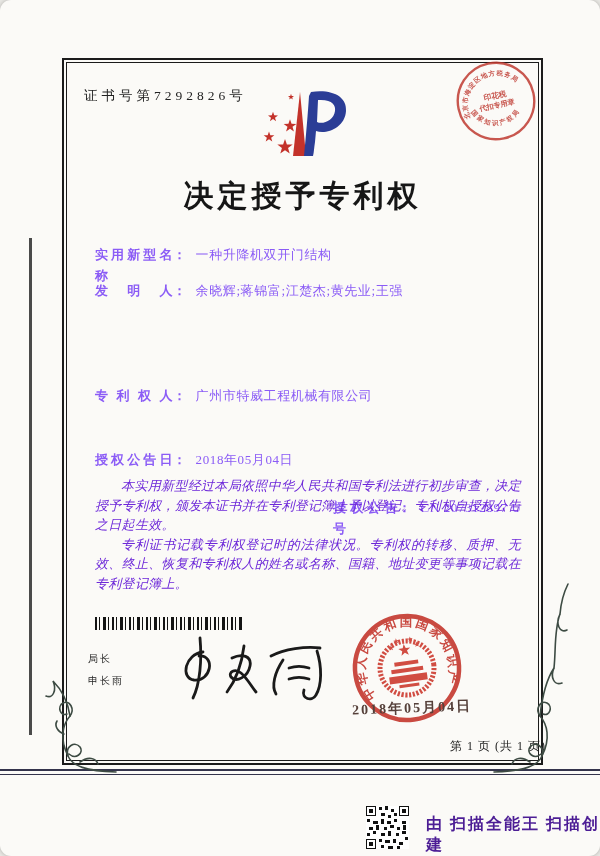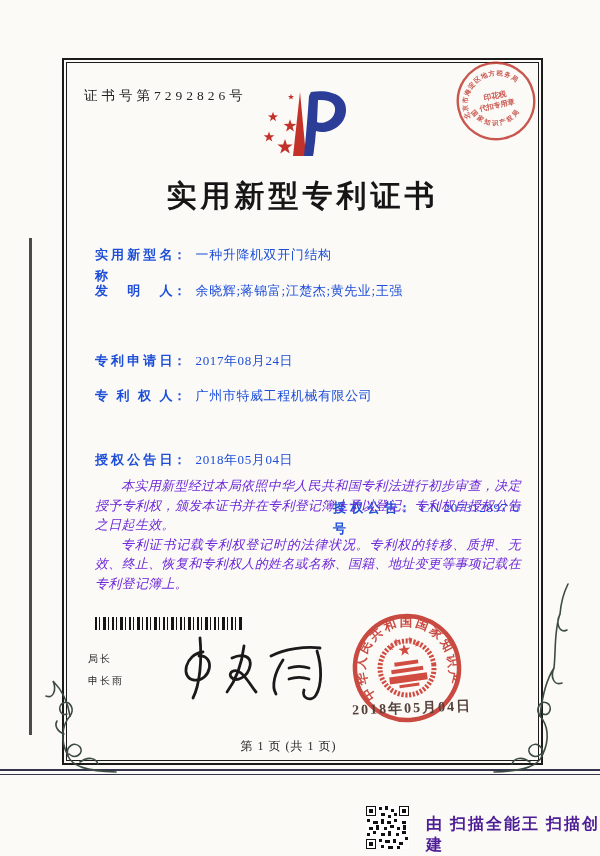--- a/index.html
+++ b/index.html
@@ -1,45 +1,45 @@
 <!DOCTYPE html>
 <html><head>
 <meta charset="utf-8">
 <style>
   html,body{margin:0;padding:0;}
   body{background:#e9e8e4;font-family:"Liberation Serif","DejaVu Serif",serif;}
   .page{position:relative;width:600px;height:856px;background:#fbfaf7;overflow:hidden;
-        box-shadow:0 0 4px rgba(0,0,0,.25);}
+        box-shadow:0 0 4px rgba(0,0,0,.25);border-radius:11px;}
   .abs{position:absolute;}
   
   .scan-edge{left:29px;top:238px;width:3px;height:497px;background:#1e1e1e;opacity:.8;}
   .bottom-rule{left:0;top:769px;width:600px;height:6px;
       border-top:2.5px solid #34344c;border-bottom:1.5px solid #34344c;box-sizing:border-box;}
   
   .frame{left:62px;top:58px;width:481px;height:707px;border:2.5px solid #1b1b1b;box-sizing:border-box;}
   .frame-inner{position:absolute;inset:2px;border:1px solid #1b1b1b;}
   
   .cert-no{left:84px;top:87px;font-size:13.5px;letter-spacing:4px;color:#222;}
   .title{left:62px;top:176px;width:481px;text-align:center;font-size:30px;font-weight:bold;
          letter-spacing:4px;color:#161616;}
-  .row{left:95px;width:430px;font-size:13px;line-height:21px;color:#1d4ed8;letter-spacing:.6px;}
+  .row{left:95px;width:430px;font-size:13px;line-height:21px;color:#8b5cf6;letter-spacing:.6px;}
   .lbl{display:inline-block;width:78px;text-align:justify;text-align-last:justify;
        font-weight:bold;vertical-align:top;}
   .lbl2{display:inline-block;width:65px;text-align:justify;text-align-last:justify;
        font-weight:bold;vertical-align:top;}
   .colon{font-weight:bold;}
   .val{margin-left:9px;}
   .paras{left:95px;top:476px;width:426px;font-size:13px;line-height:19.5px;color:#6d28d9;
          text-align:justify;font-style:italic;letter-spacing:.3px;}
   .paras p{margin:0;text-indent:2em;}
   .barcode{left:95px;top:617px;width:147px;height:13px;
     background:repeating-linear-gradient(90deg,#141414 0 2px,#fbfaf7 2px 4px,#141414 4px 5px,
       #fbfaf7 5px 8px,#141414 8px 11px,#fbfaf7 11px 13px,#141414 13px 14px,#fbfaf7 14px 17px);}
   .dir{left:88px;font-size:10px;color:#1d1d1d;letter-spacing:2px;}
-  .footer{left:48px;top:738px;width:481px;text-align:center;font-size:12px;color:#232323;letter-spacing:1px;}
+  .footer{left:65px;top:738px;width:481px;text-align:right;font-size:12px;color:#232323;letter-spacing:1px;}
   .seal-date{left:352px;top:698px;width:200px;font-size:14px;font-weight:bold;color:#55403a;
              letter-spacing:2px;transform:rotate(-2deg);}
   .credit{left:426px;top:814px;font-size:16px;color:#4c1d95;letter-spacing:2px;font-weight:bold;}
   svg{display:block;}
 </style>
 </head>
 <body>
 
 <div class="page">
 
@@ -61,30 +61,27 @@
       <use href="#star5" transform="translate(40,33) scale(0.75)"></use>
       <use href="#star5" transform="translate(57,42) scale(0.95)"></use>
       <use href="#star5" transform="translate(36,53) scale(0.8)"></use>
       <use href="#star5" transform="translate(52,63) scale(1.15)"></use>
     </g>
     <path d="M67,8 L73,72 L60,72 Z" fill="#c3322a"></path>
     <path fill-rule="evenodd" fill="#2b3d96" d="M78,8 C100,5 114,13 113,27 C112,44 93,51 83,47 L82,58 C81,64 81,68 80,72 L71,72 C73,52 75,28 76,12 Z
          M85,16 C99,15 103,21 102,27 C101,36 90,41 84,38 Z"></path>
   </svg>
 
-  <div class="abs title">实用新型专利证书</div>
+  <div class="abs title">决定授予专利权</div>
 
   <div class="abs row" style="top:244px">
     <span class="lbl">实用新型名称</span><span class="colon">：</span><span class="val">一种升降机双开门结构</span>
   </div>
   <div class="abs row" style="top:280px">
     <span class="lbl">发明人</span><span class="colon">：</span><span class="val">余晓辉;蒋锦富;江楚杰;黄先业;王强</span>
-  </div>
-  <div class="abs row" style="top:350px">
-    <span class="lbl">专利申请日</span><span class="colon">：</span><span class="val">2017年08月24日</span>
   </div>
   <div class="abs row" style="top:385px">
     <span class="lbl">专利权人</span><span class="colon">：</span><span class="val">广州市特威工程机械有限公司</span>
   </div>
   <div class="abs row" style="top:449px">
     <span class="lbl">授权公告日</span><span class="colon">：</span><span class="val">2018年05月04日</span>
   </div>
   <div class="abs row" style="left:333px;top:449px;width:200px;margin-top:48px;">
     <span class="lbl2">授权公告号</span><span class="colon">：</span><span class="val">CN 207312897 U</span>
   </div>

